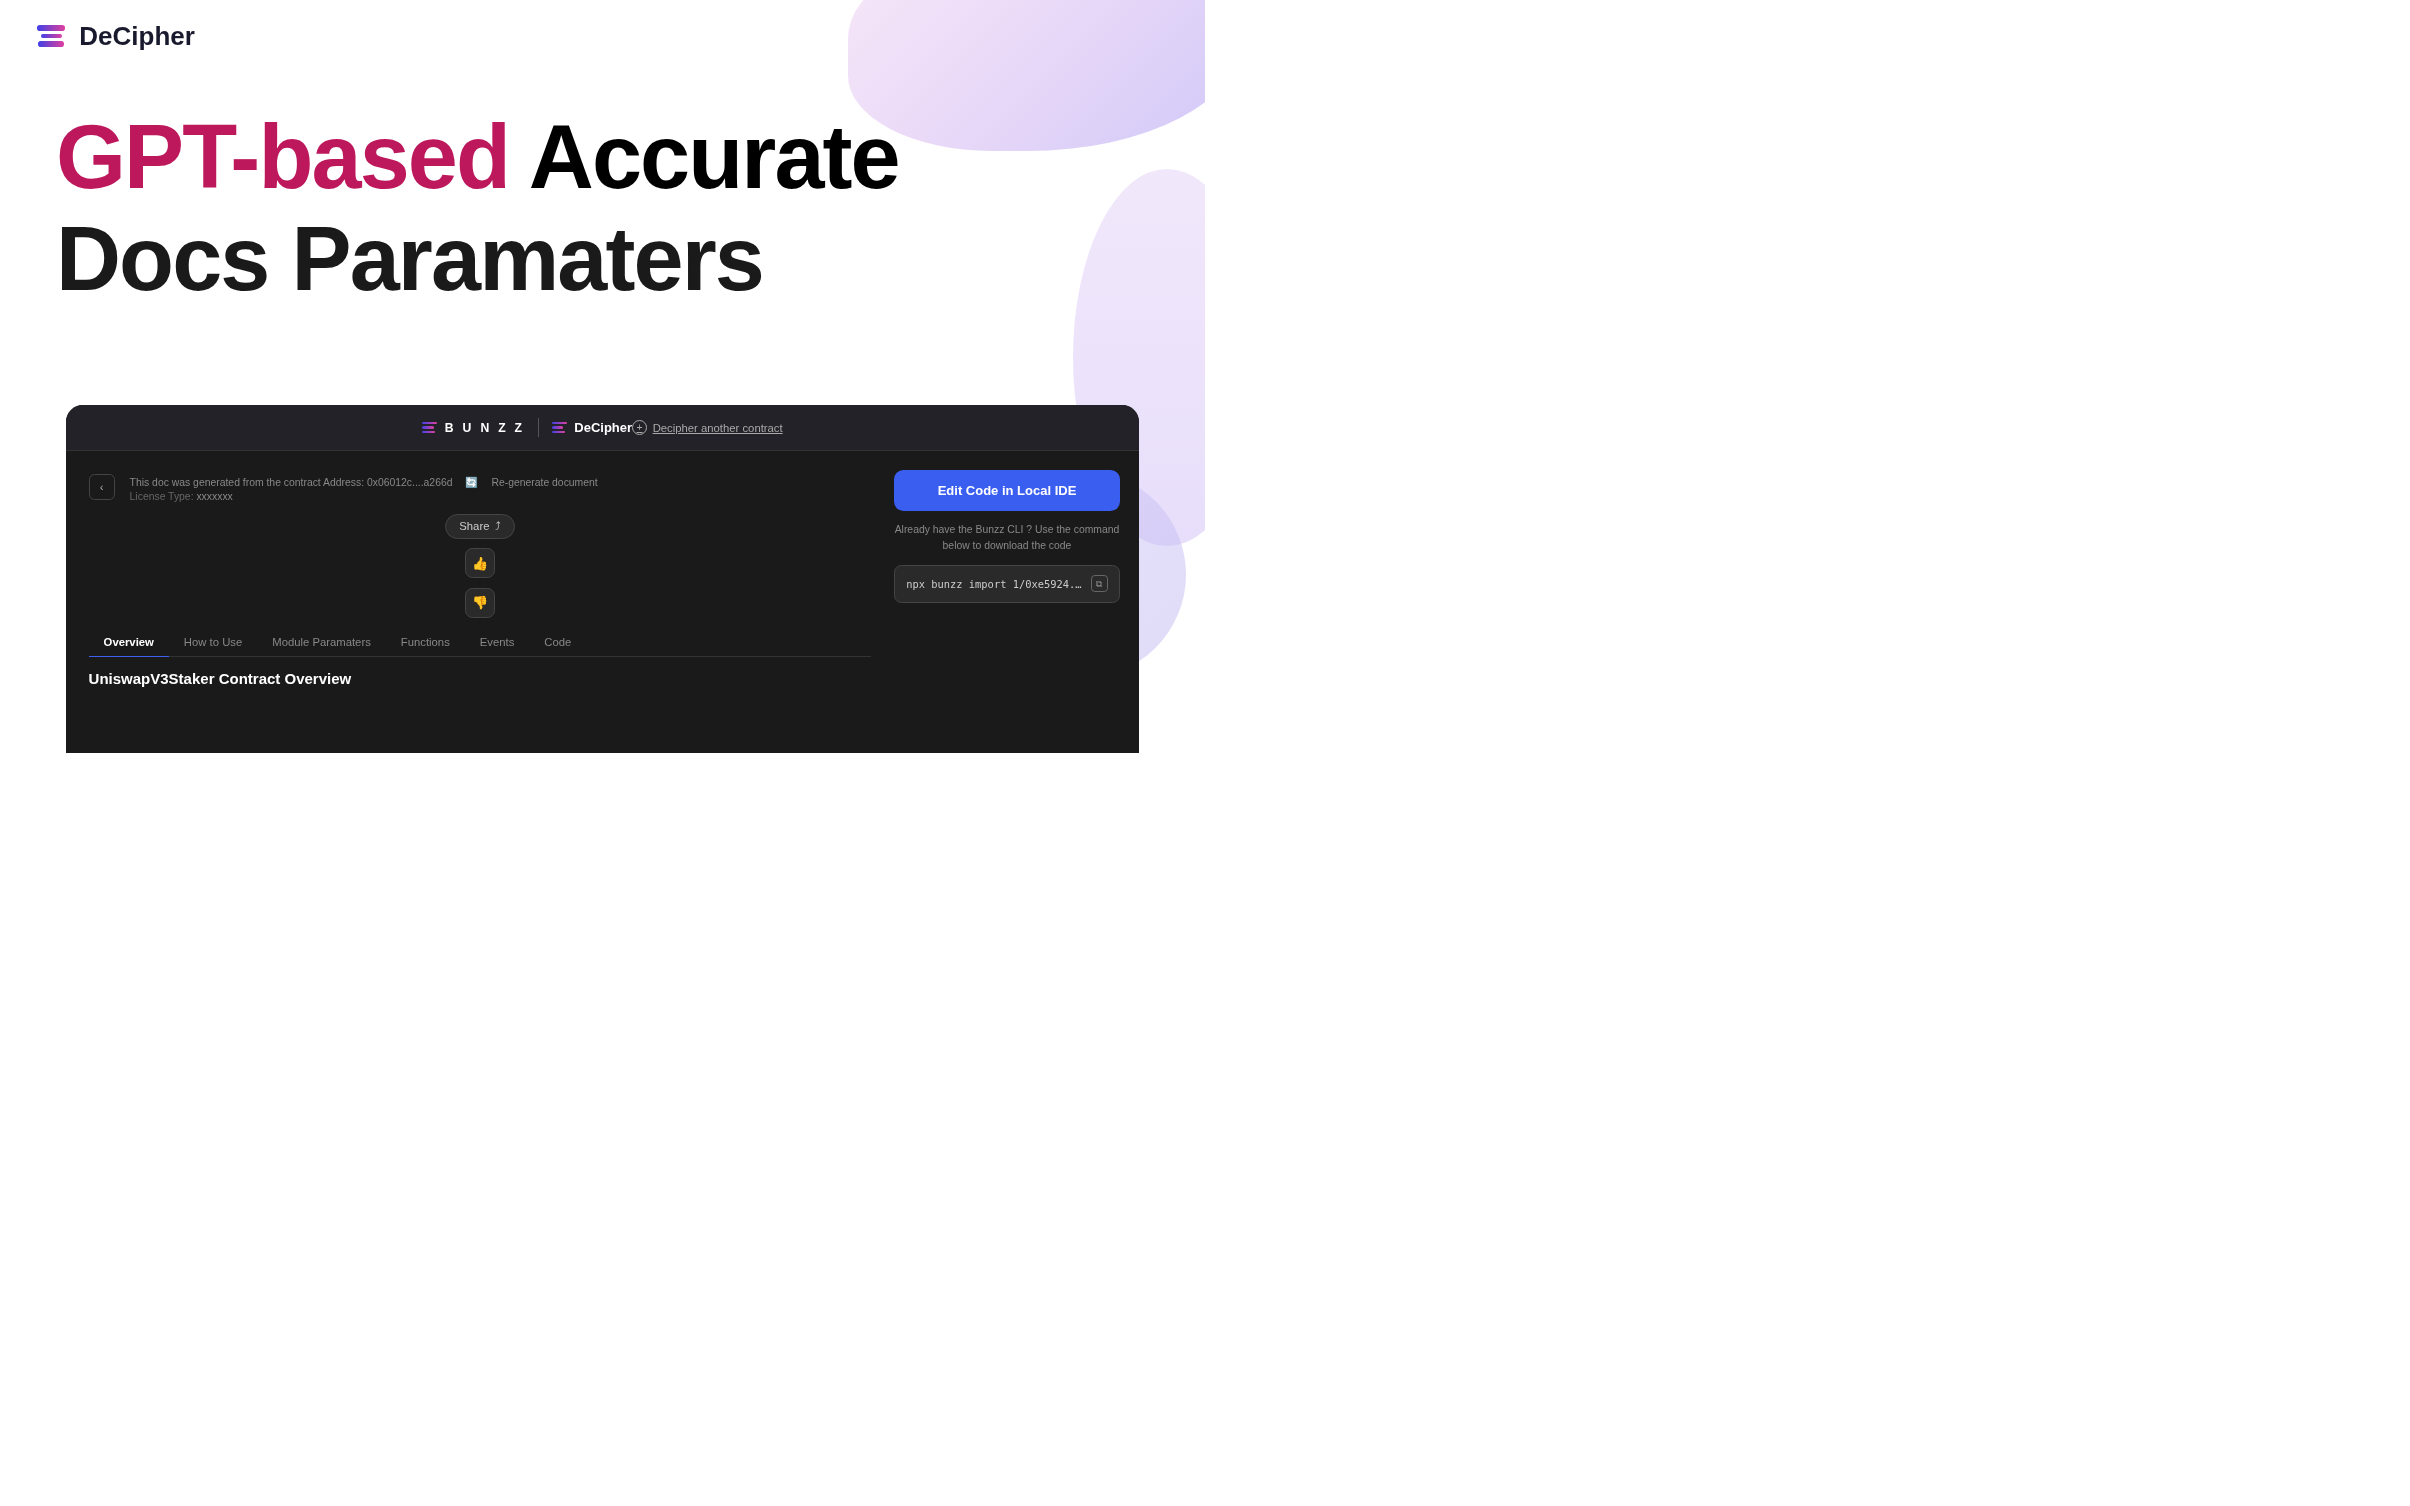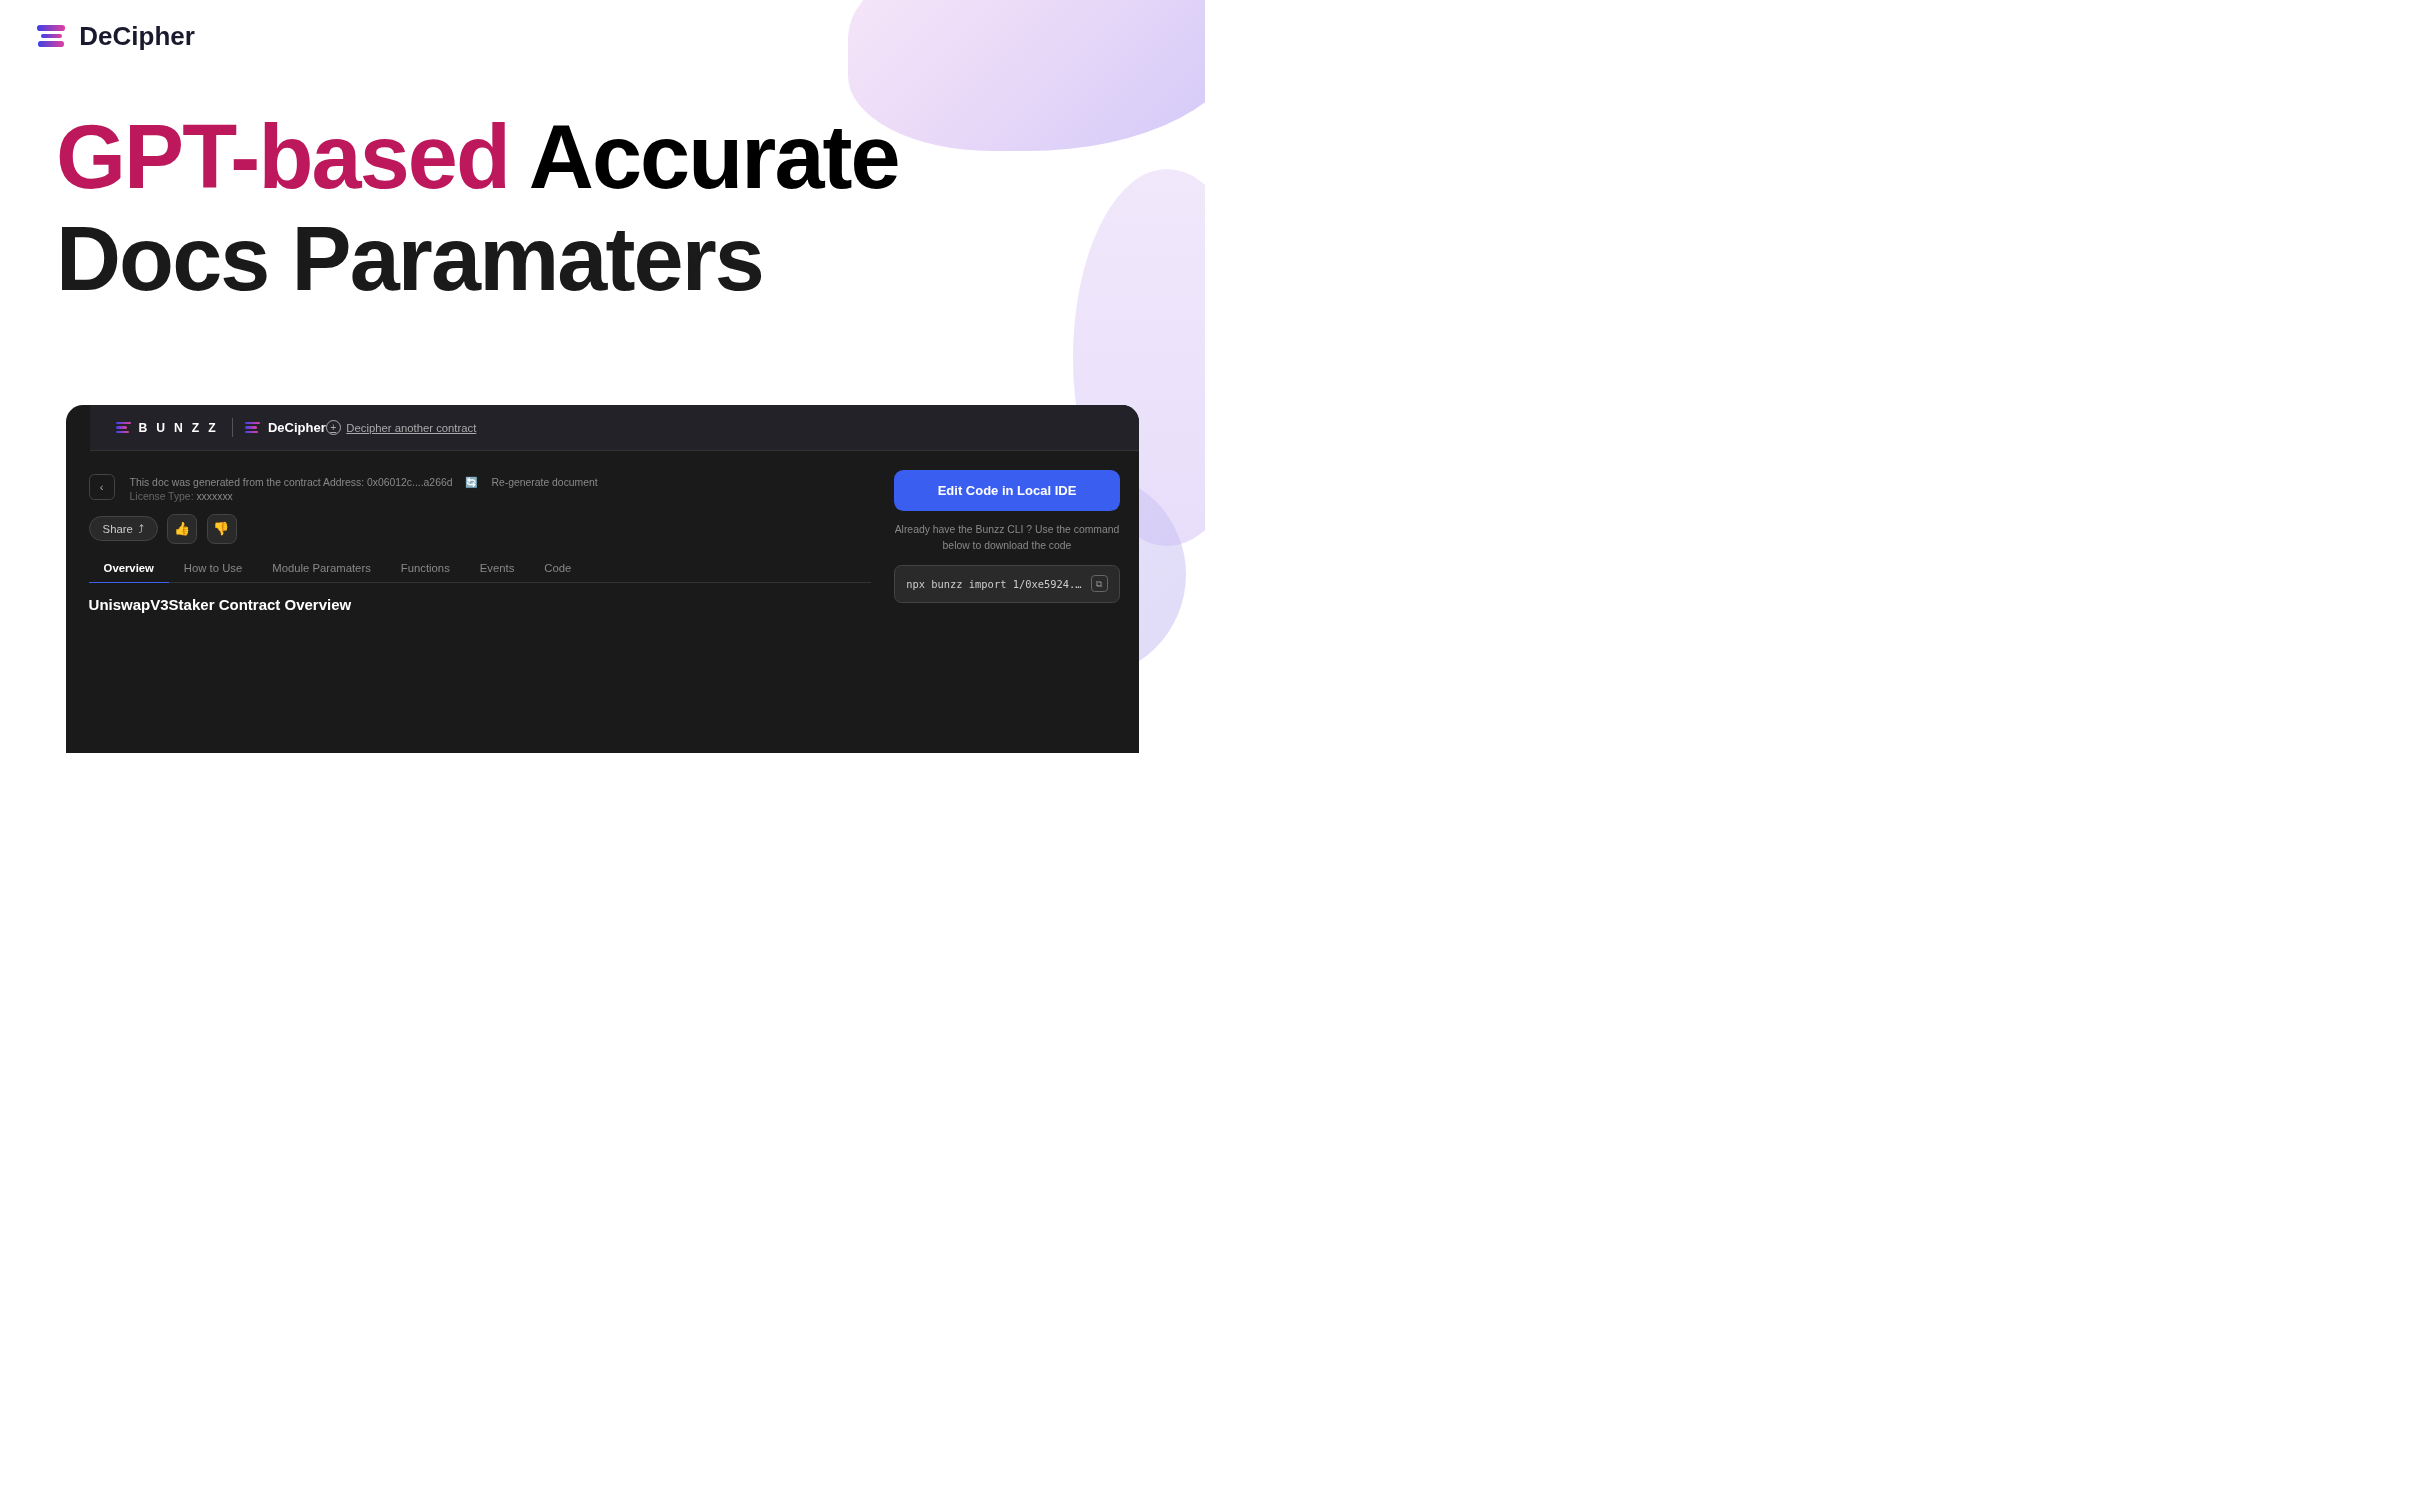--- a/index.html
+++ b/index.html
@@ -126,25 +126,24 @@
       background: #1a1a1a;
       border-radius: 17px 17px 0 0;
       z-index: 10;
       overflow: hidden;
     }
 
     
     .app-navbar {
       display: flex;
       align-items: center;
-      justify-content: flex-start;
+      justify-content: center;
       padding: 13px 26px;
       background: #222228;
       border-bottom: 0.9px solid #333;
-      margin-left: 24px;
     }
 
     .app-nav-left {
       display: flex;
       align-items: center;
       gap: 13px;
     }
 
     .bunzz-brand {
       display: flex;
@@ -311,20 +310,21 @@
     .license-value {
       color: #888;
     }
 
     
     .action-row {
       display: flex;
       align-items: center;
       gap: 9.4px;
       margin: 11.3px 0;
+      flex-direction: column;
     }
 
     .share-btn {
       display: flex;
       align-items: center;
       gap: 5.6px;
       background: #2a2a2a;
       border: 0.9px solid #444;
       border-radius: 19px;
       padding: 5.6px 13px;

